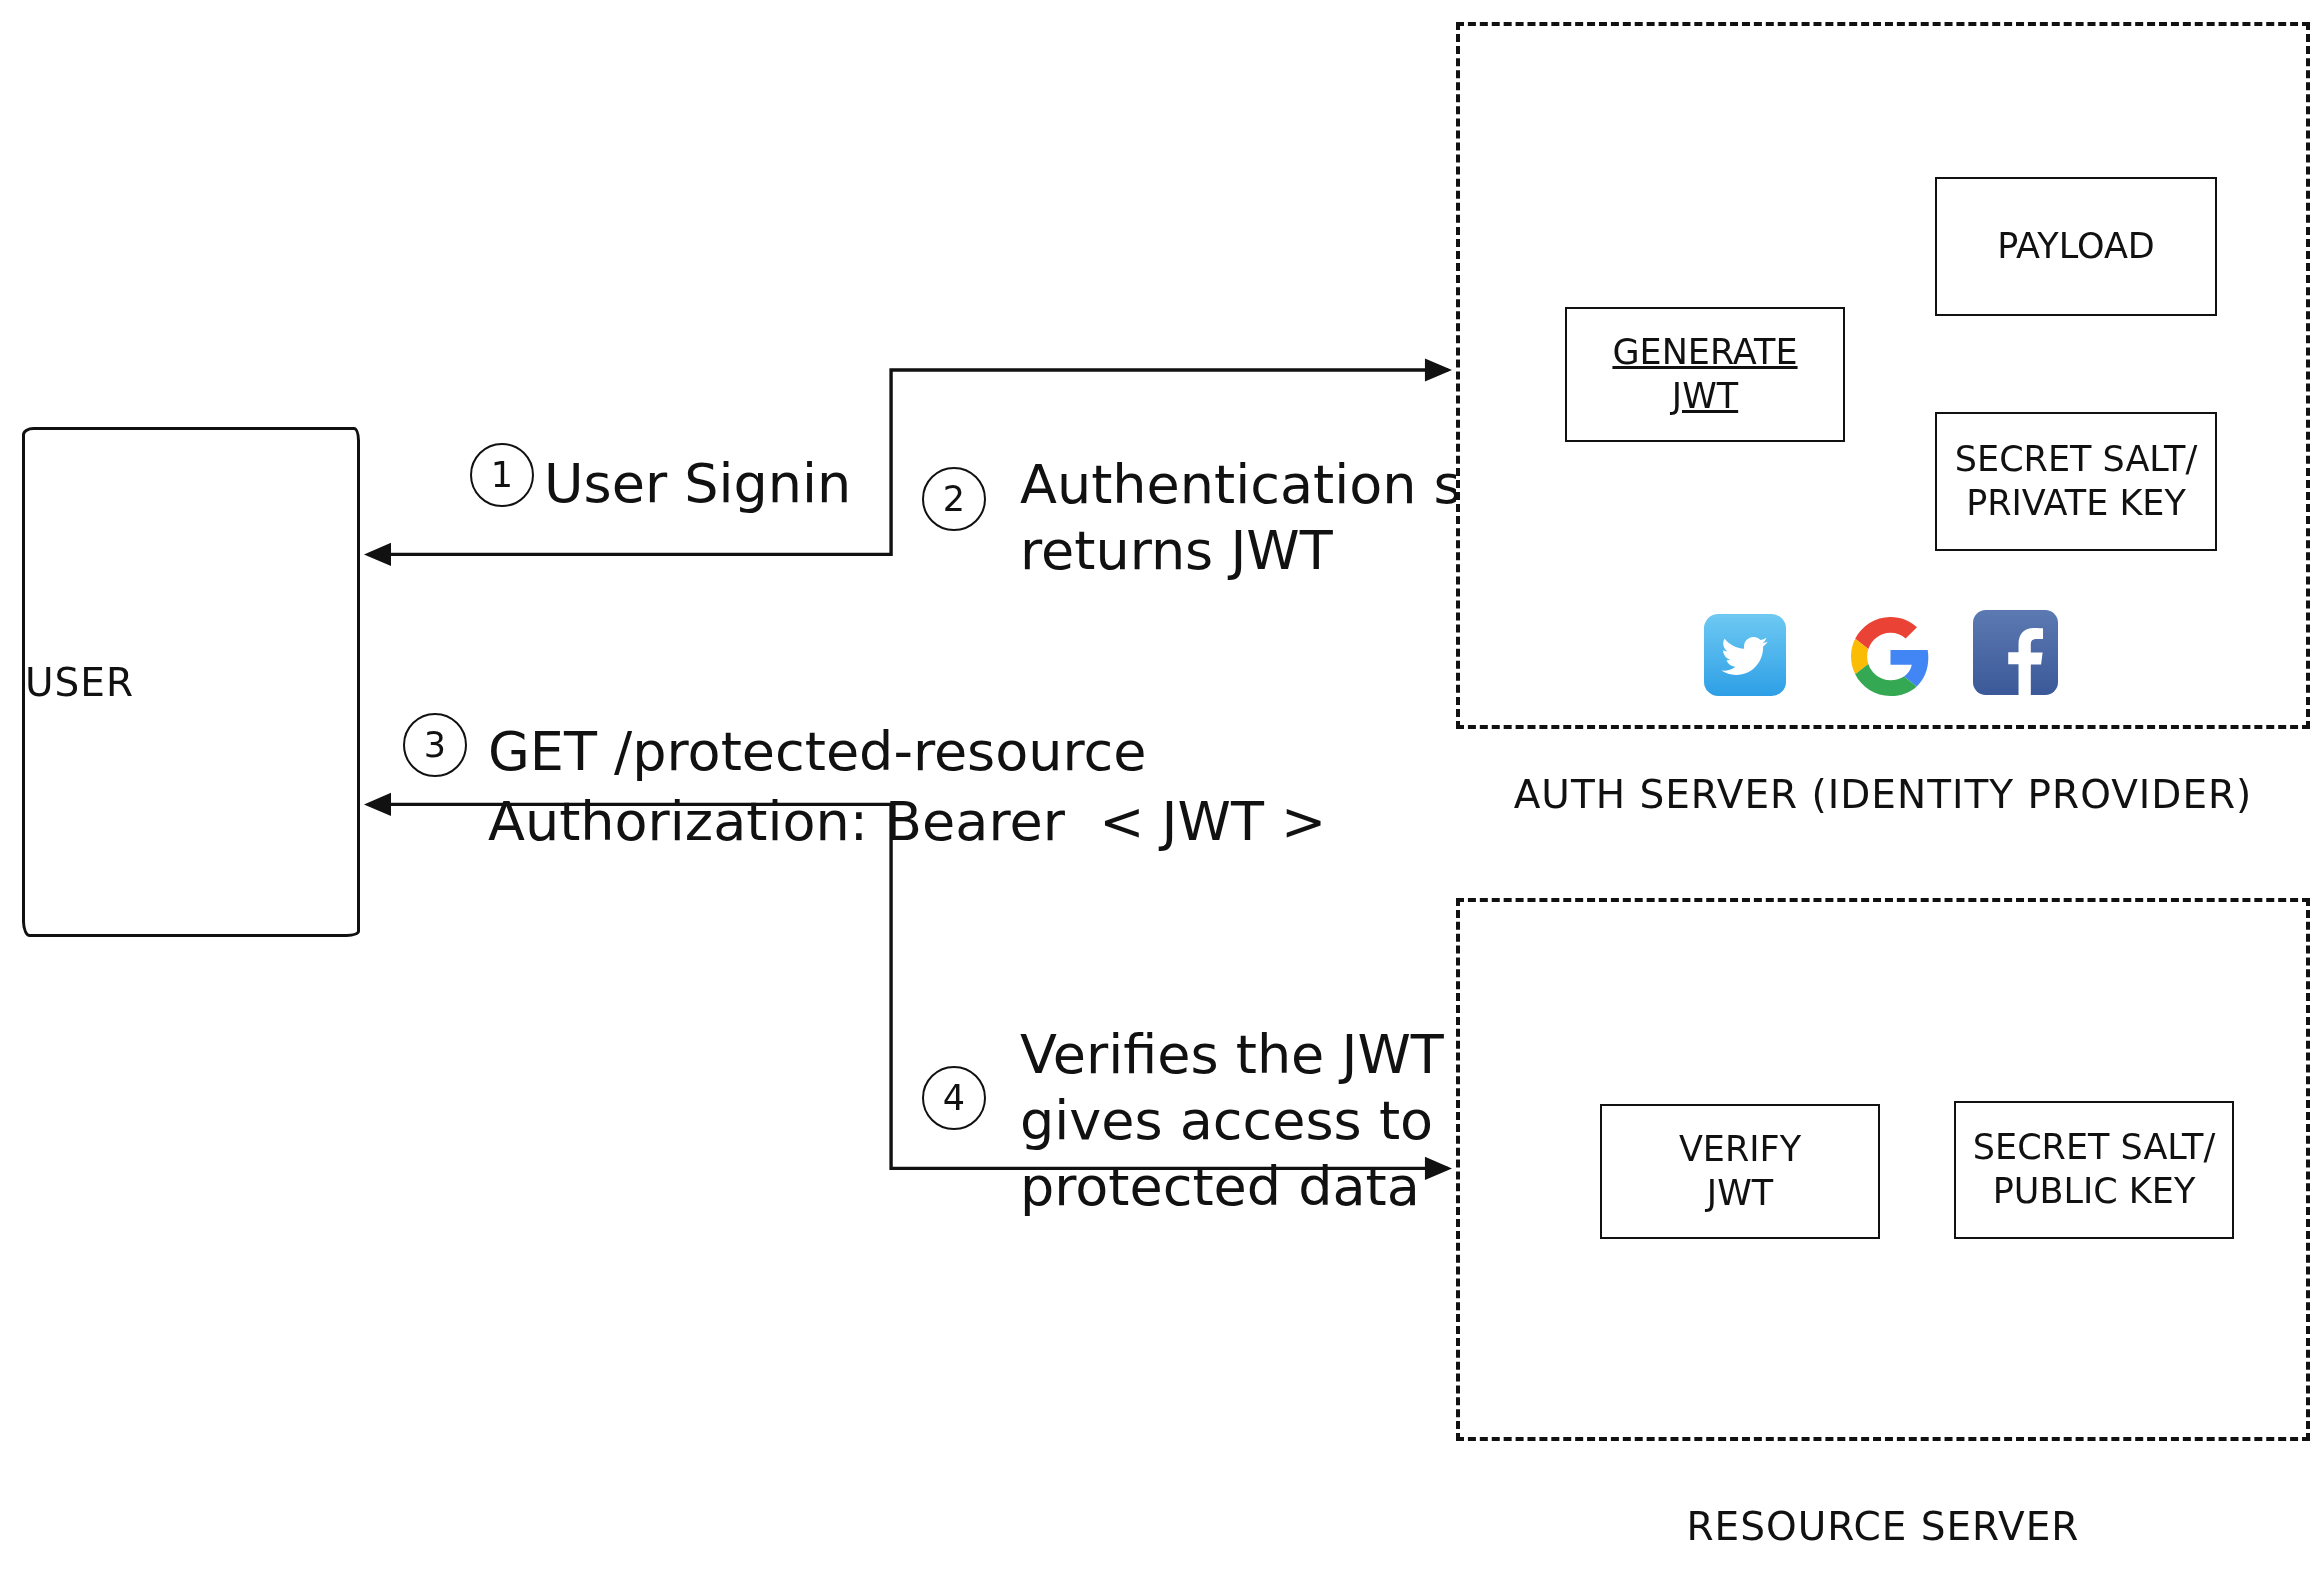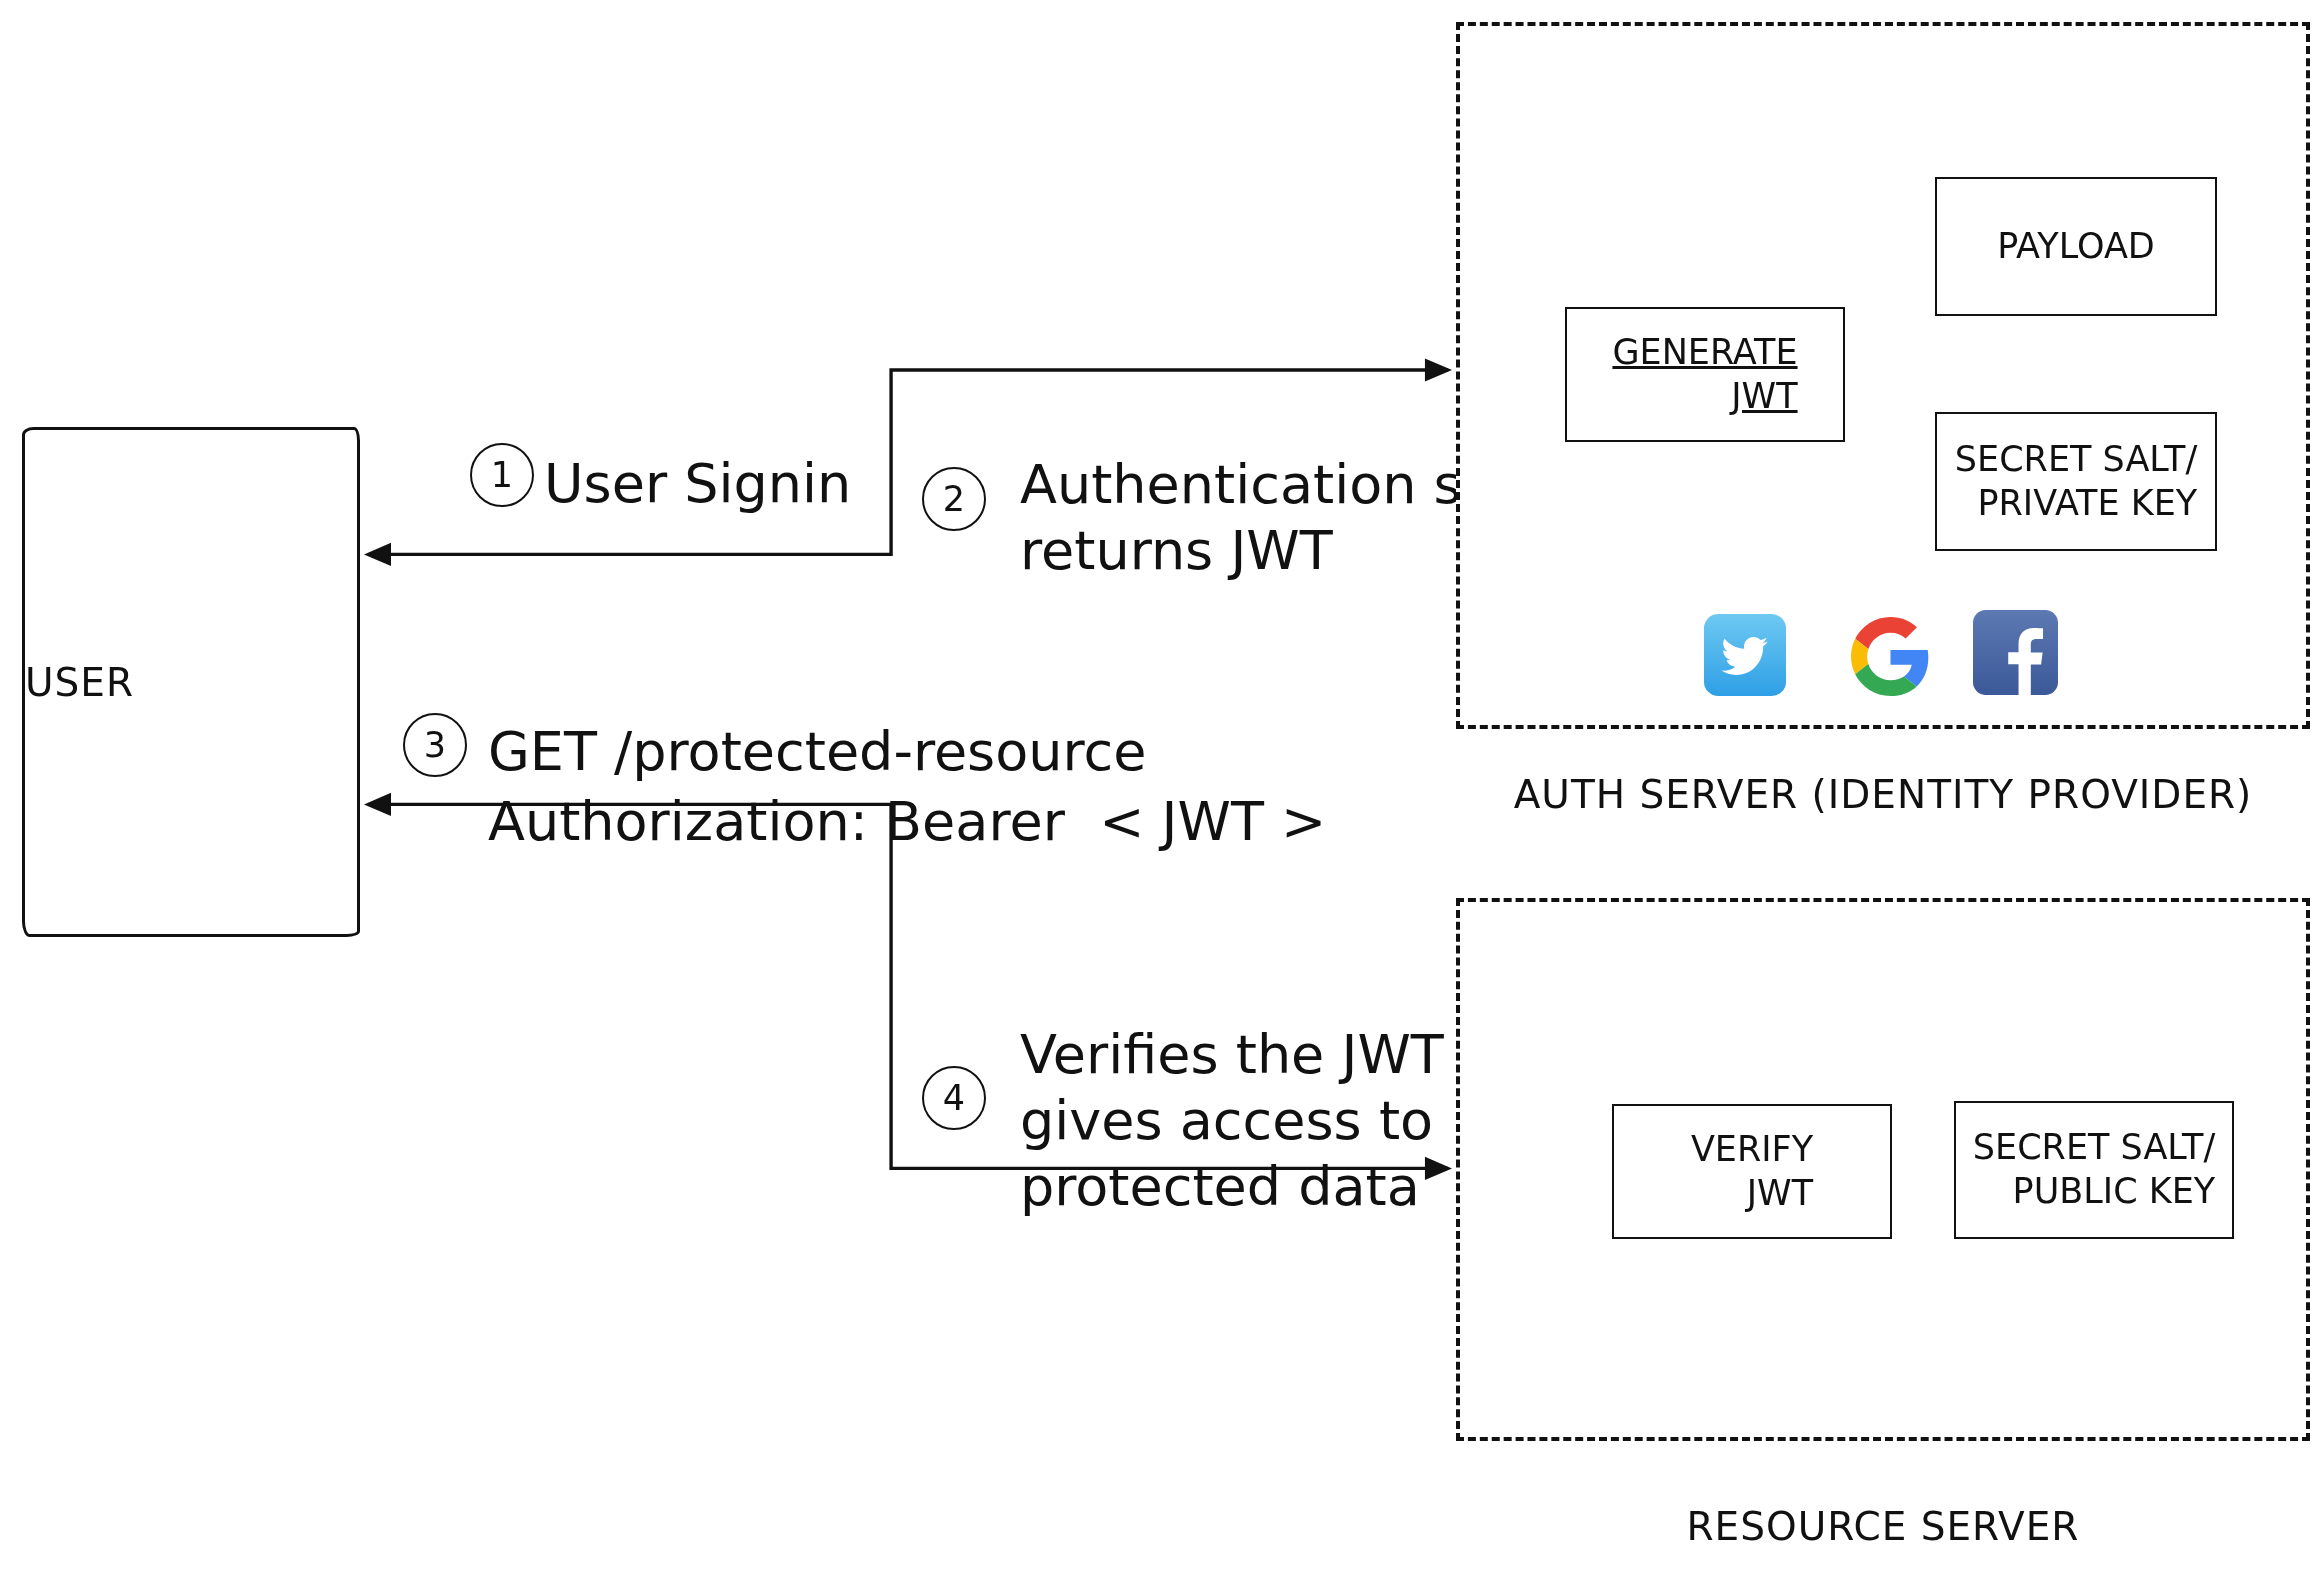--- a/index.html
+++ b/index.html
@@ -37,29 +37,29 @@
   }
   .auth-box { left: 1456px; top: 22px; width: 854px; height: 707px; }
   .resource-box { left: 1456px; top: 898px; width: 854px; height: 543px; }
 
   
   .node-box {
     border: 2.9px solid #111;
     background: #fff;
     box-sizing: border-box;
     display: flex; align-items: center; justify-content: center;
-    text-align: right;
+    text-align: center;
     font-size: 35px;
     line-height: 1.25;
     white-space: pre-wrap;
   }
   .generate-jwt { left: 1565px; top: 307px; width: 280px; height: 135px; text-decoration: underline; }
   .payload      { left: 1935px; top: 177px; width: 282px; height: 139px; }
   .secret-priv  { left: 1935px; top: 412px; width: 282px; height: 139px; }
-  .verify-jwt   { left: 1600px; top: 1104px; width: 280px; height: 135px; margin-left: 12px; }
+  .verify-jwt   { left: 1600px; top: 1104px; width: 280px; height: 135px; }
   .secret-pub   { left: 1954px; top: 1101px; width: 280px; height: 138px; }
 
   
   .section-title {
     width: 854px;
     text-align: center;
     font-size: 39px;
     letter-spacing: 1px;
   }
   .auth-title { left: 1456px; top: 772px; }

